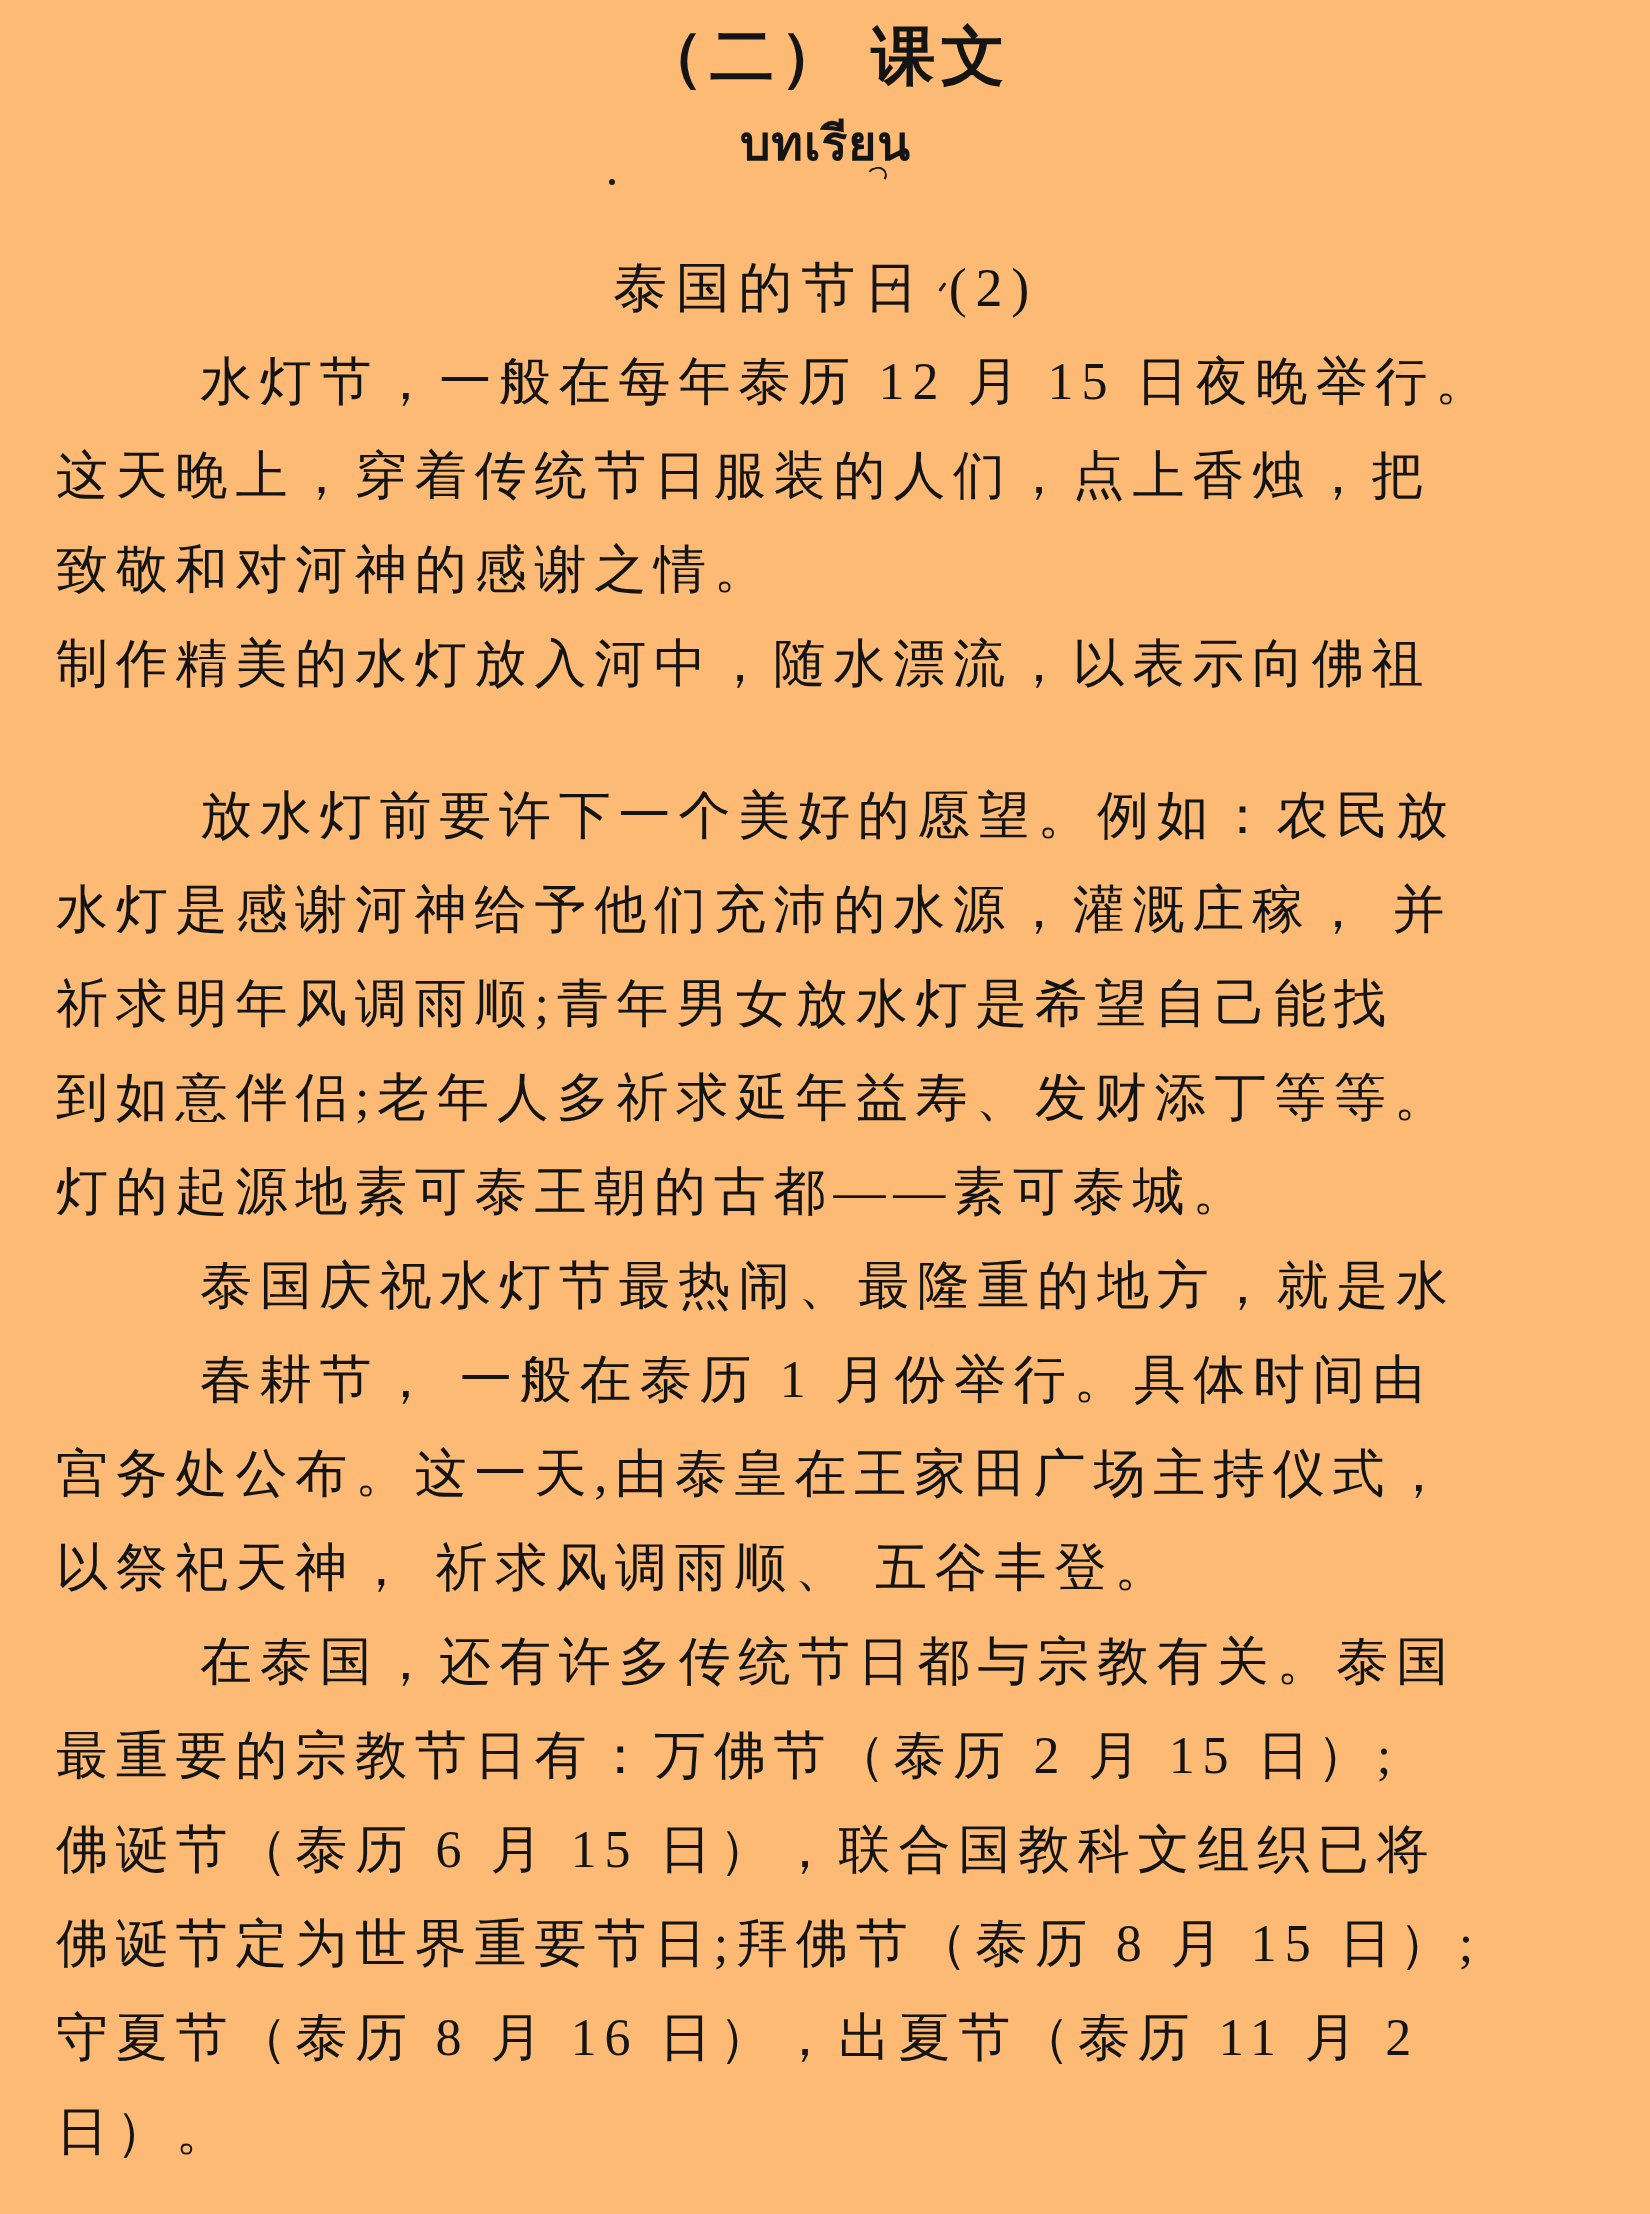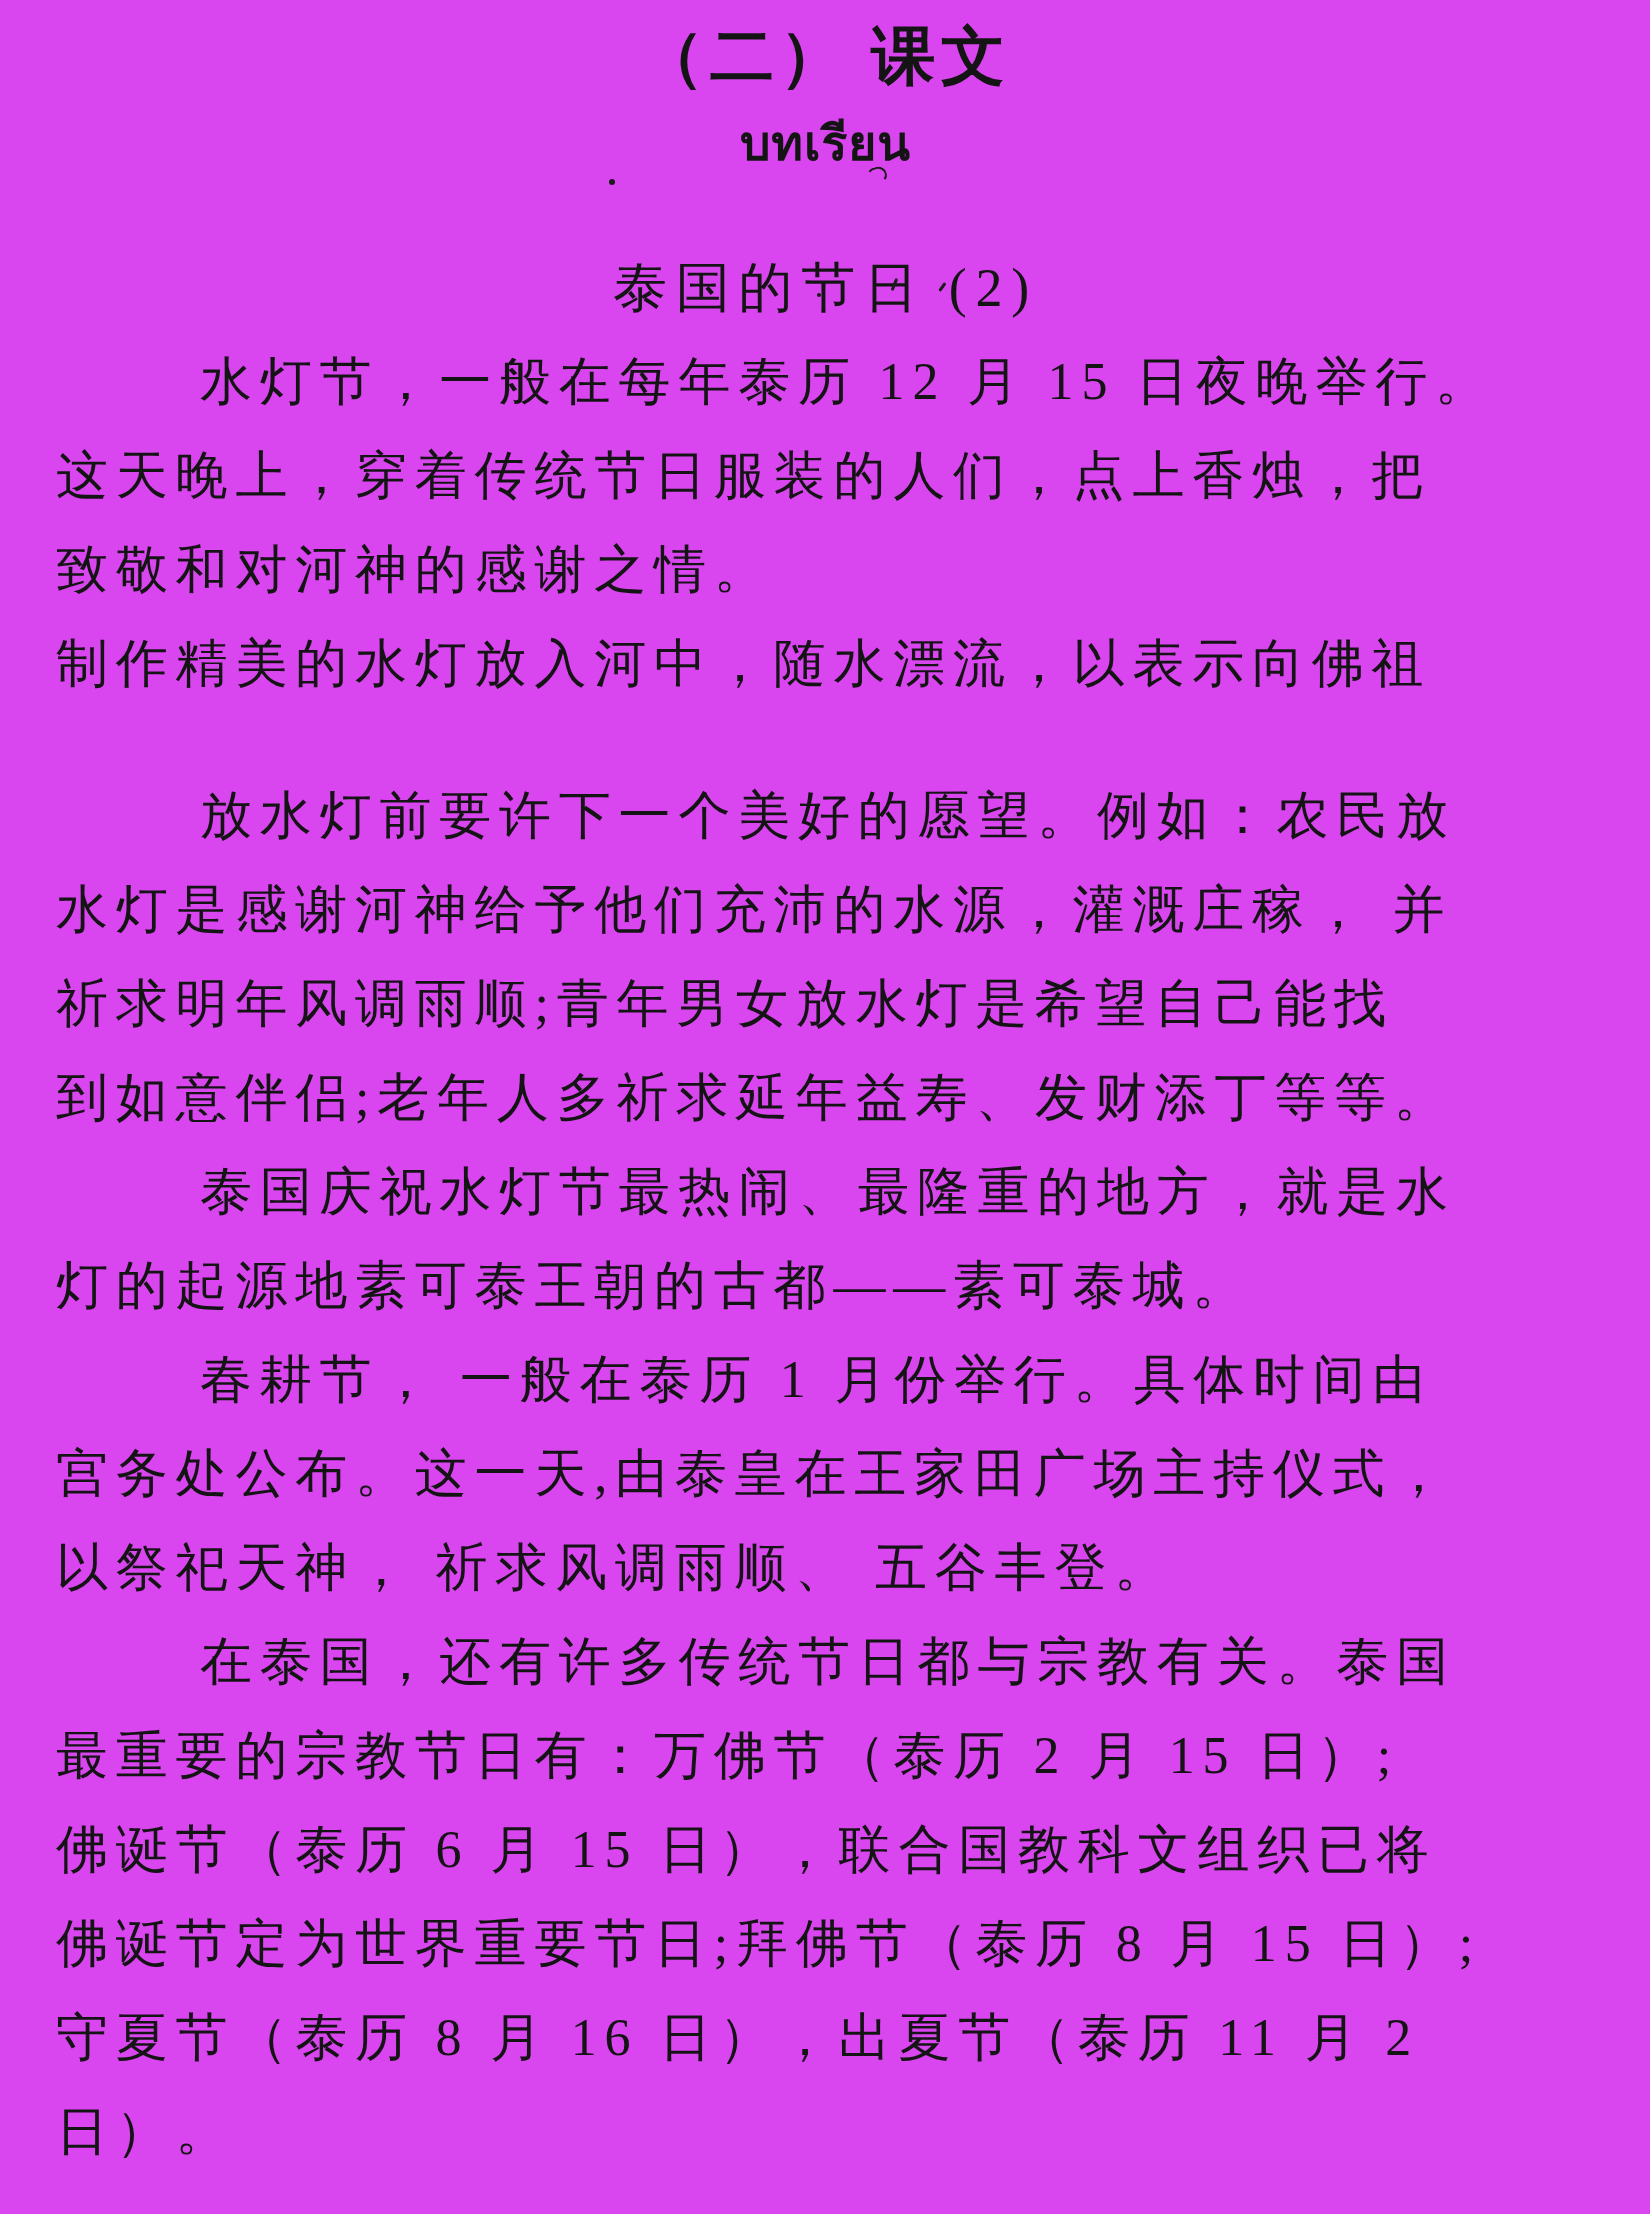--- a/index.html
+++ b/index.html
@@ -4,21 +4,21 @@
 <style>
   html, body {
     margin: 0;
     padding: 0;
     background: #ffffff;
   }
   .sheet {
     position: relative;
     width: 1651px;
     height: 2214px;
-    background: #d946ef;
+    background: #fdba74;
     color: #141414;
     font-family: "Liberation Serif", "DejaVu Serif", serif;
     overflow: hidden;
   }
   .section-heading {
     margin: 23px 0 0 0;
     text-align: center;
     font-size: 64px;
     line-height: 68px;
     font-weight: 600;
@@ -96,22 +96,22 @@
     </div>
 
     <div class="para gap-before">
       <div class="line indent">放水灯前要许下一个美好的愿望。例如：农民放</div>
       <div class="line">水灯是感谢河神给予他们充沛的水源，灌溉庄稼， 并</div>
       <div class="line">祈求明年风调雨顺;青年男女放水灯是希望自己能找</div>
       <div class="line">到如意伴侣;老年人多祈求延年益寿、发财添丁等等。</div>
     </div>
 
     <div class="para">
+      <div class="line">灯的起源地素可泰王朝的古都——素可泰城。</div>
       <div class="line indent">泰国庆祝水灯节最热闹、最隆重的地方，就是水</div>
-      <div class="line">灯的起源地素可泰王朝的古都——素可泰城。</div>
     </div>
 
     <div class="para">
       <div class="line indent">春耕节， 一般在泰历 1 月份举行。具体时间由</div>
       <div class="line">宫务处公布。这一天,由泰皇在王家田广场主持仪式，</div>
       <div class="line">以祭祀天神， 祈求风调雨顺、 五谷丰登。</div>
     </div>
 
     <div class="para">
       <div class="line indent">在泰国，还有许多传统节日都与宗教有关。泰国</div>

